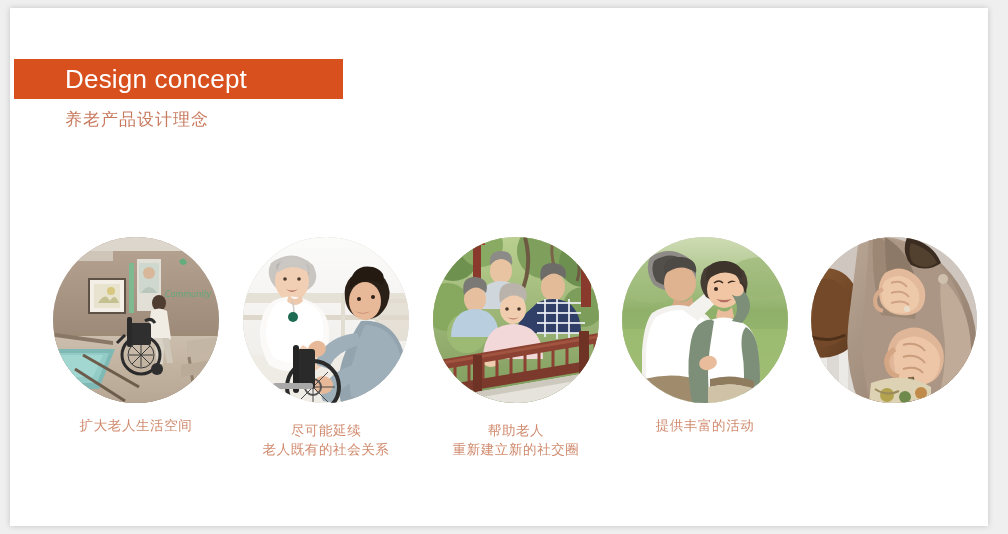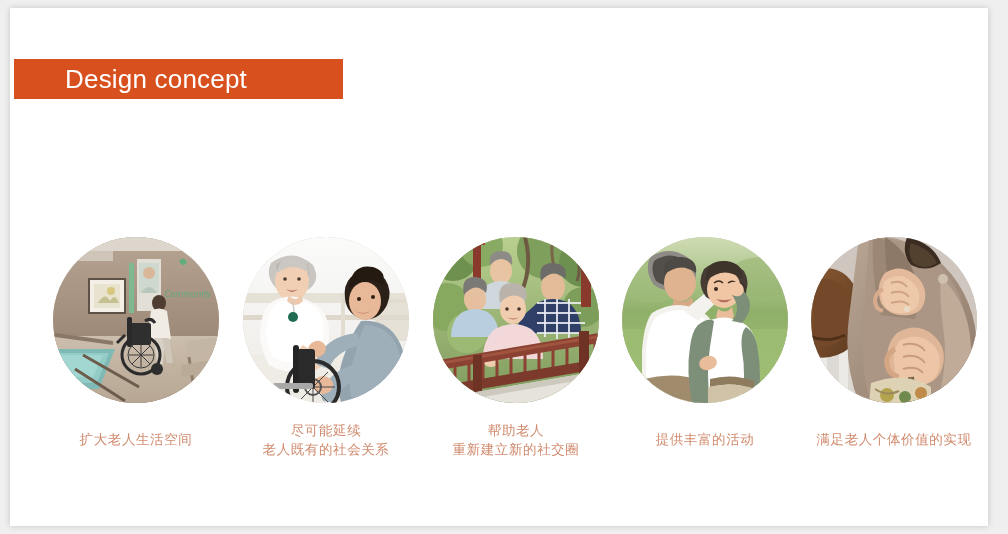--- a/index.html
+++ b/index.html
@@ -68,30 +68,31 @@
     line-height:19px;
     color:#d08a6d;
     letter-spacing:0.6px;
     white-space:pre-line;
   }
   .card.c1 { left:38px;  top:229px; }
   .card.c2 { left:228px; top:229px; }
   .card.c3 { left:418px; top:229px; }
   .card.c4 { left:607px; top:229px; }
   .card.c5 { left:796px; top:229px; }
-  .card.c1 .caption, .card.c4 .caption, .card.c5 .caption { margin-top:27px; }
+  .card.c1 .caption, .card.c4 .caption, .card.c5 .caption { margin-top:13px; }
 </style>
 </head>
 <body>
 
 <div id="slide" style="background: rgb(255, 255, 255);">
 
   <div class="title-bar" style="background: rgb(216, 80, 30);">
     <span class="title-text">Design concept</span>
   </div>
+  <div class="subtitle" style="color: rgb(200, 122, 94);">养老产品设计理念</div>
 
   <div class="cards">
 
     <div class="card c1">
       <div class="photo">
         <svg viewBox="0 0 166 166" preserveAspectRatio="xMidYMid slice">
           <defs>
             <linearGradient id="g1wall" x1="0" y1="0" x2="0" y2="1">
               <stop offset="0" stop-color="#b7a493"></stop>
                 <stop offset="1" stop-color="#8d7866"></stop>
@@ -435,17 +436,16 @@
           <path d="M60 146 q34 -12 60 4 l0 16 l-62 0 z" fill="#ddd2b4"></path>
           <circle cx="76" cy="158" r="7" fill="#b3a24e"></circle>
           <circle cx="94" cy="160" r="6" fill="#6f8a4c"></circle>
           <circle cx="110" cy="156" r="6" fill="#c08a4a"></circle>
           <path d="M64 152 q12 8 24 2" stroke="#9a8a5c" stroke-width="2" fill="none"></path>
 
           <path d="M130 40 q28 26 30 70 q2 30 -8 56 l-26 0 q12 -40 6 -76 q-4 -32 -2 -50 z" fill="#c0ab99"></path>
           <circle cx="132" cy="42" r="5" fill="#cfc0ae"></circle>
         </svg>
       </div>
-      <div class="caption" style="color: rgb(208, 138, 109);">满足老人个体价值的实现</div>
     </div>
 
   </div>
 </div>
 
 </body></html>

